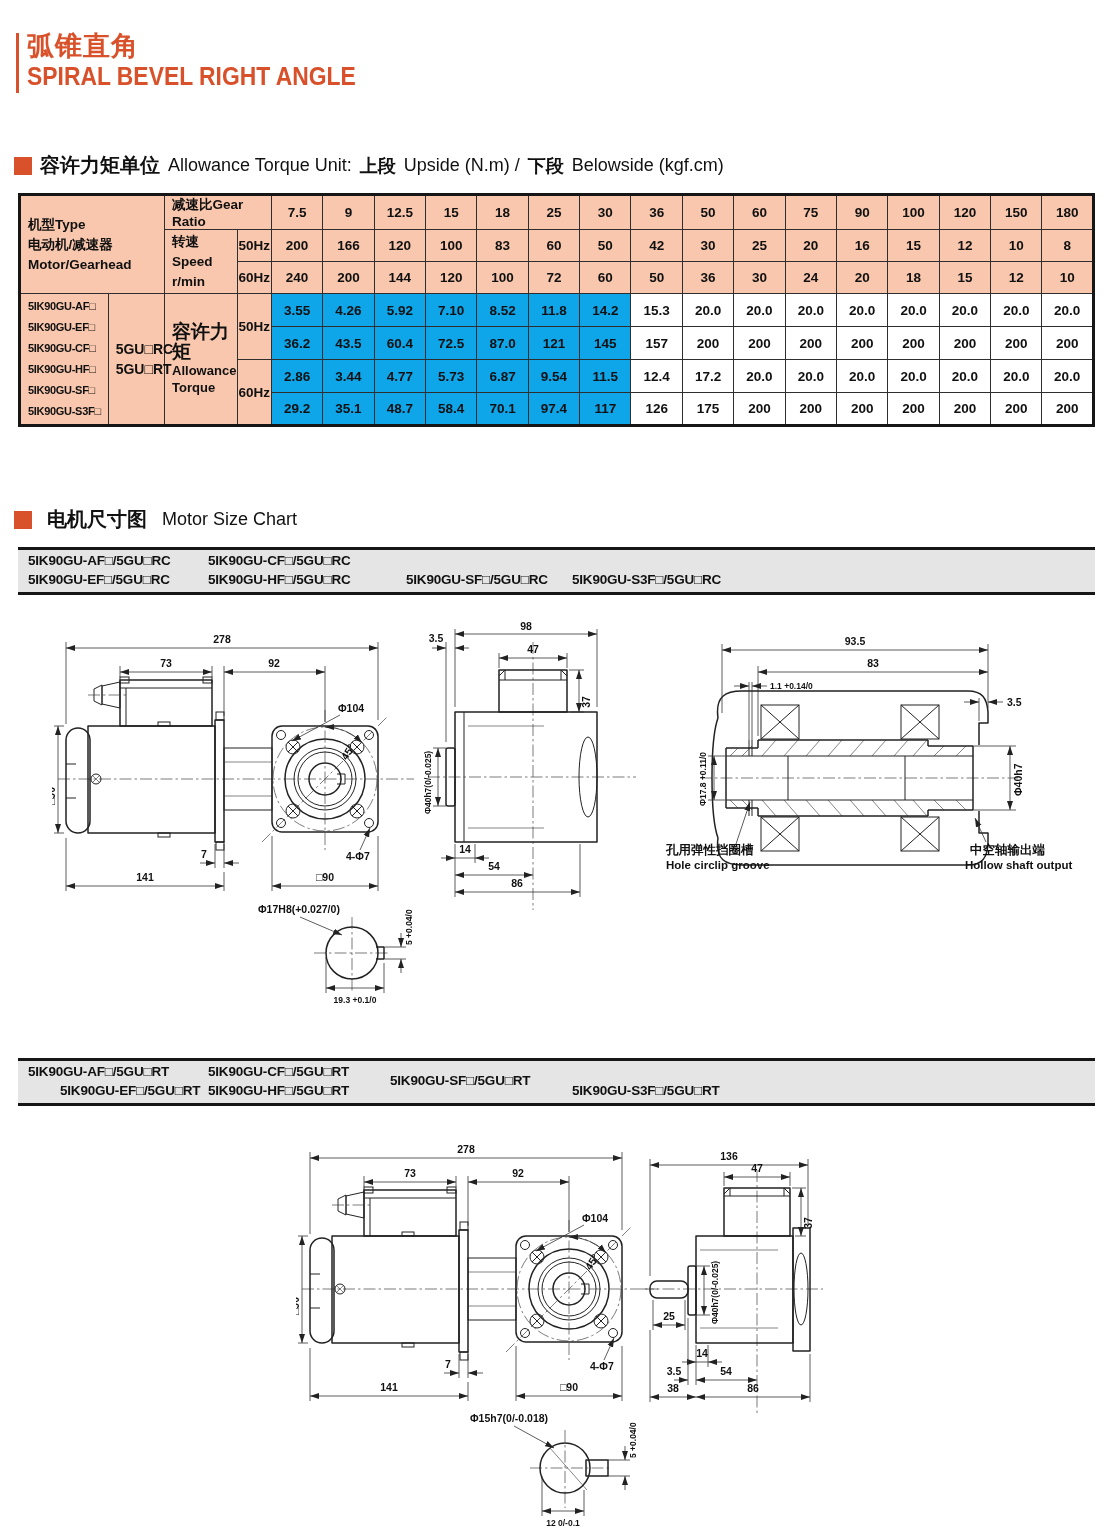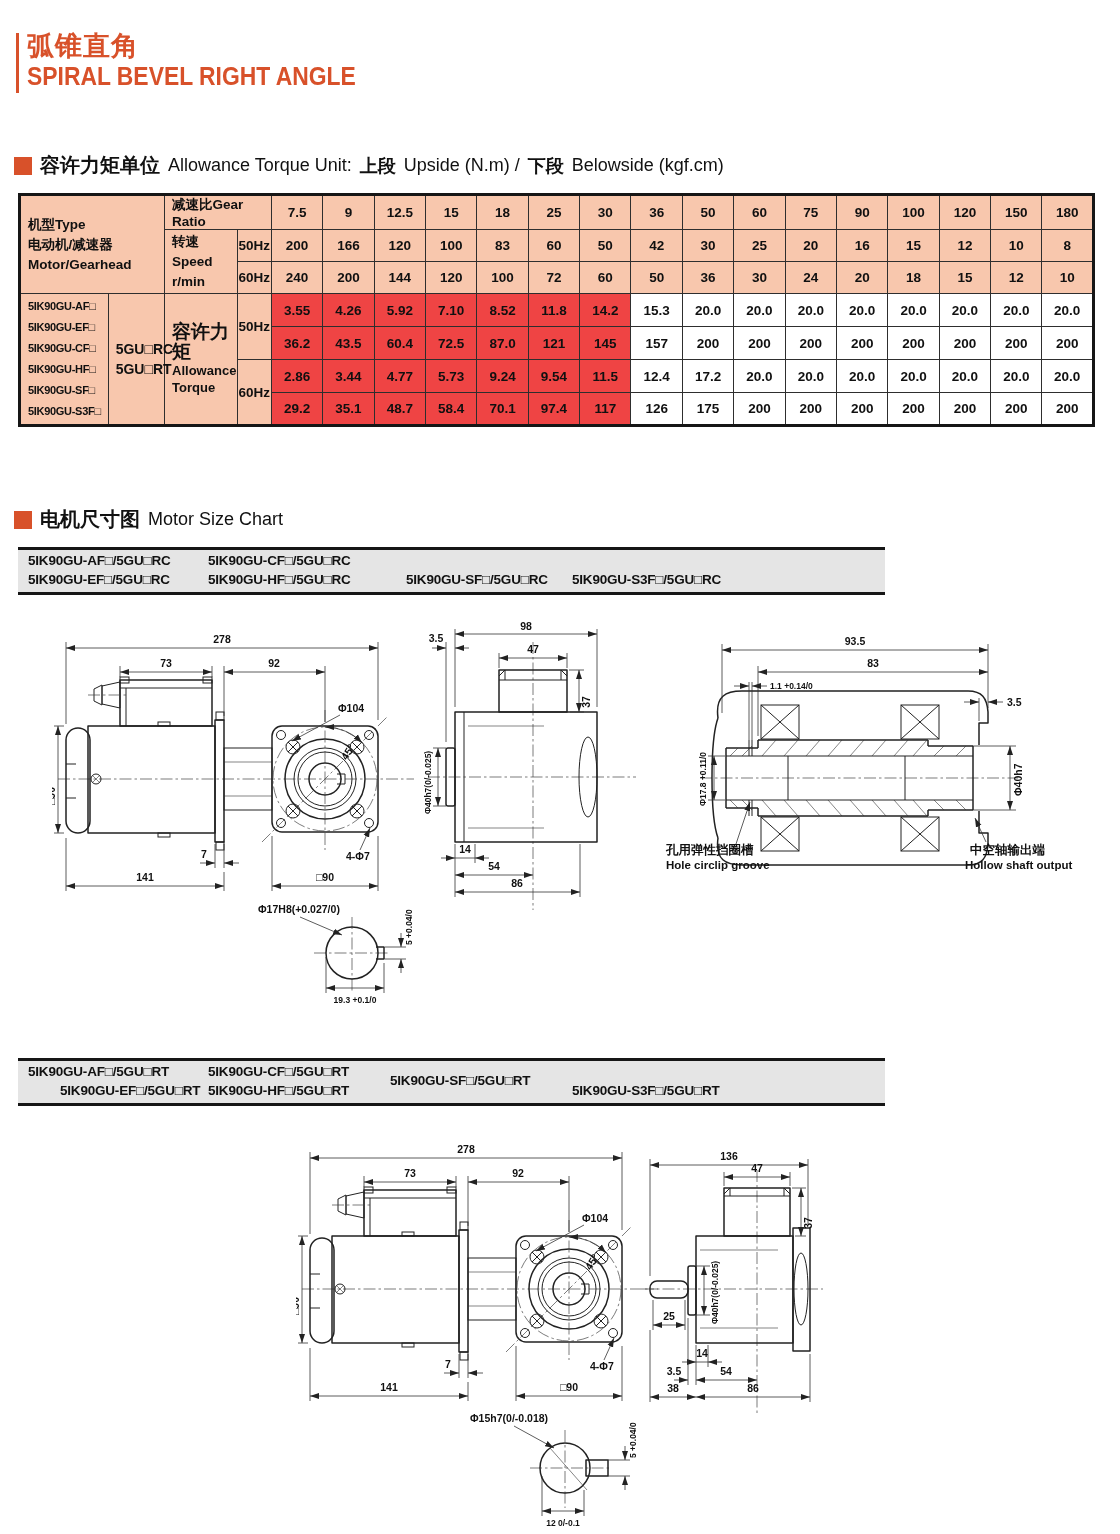--- a/index.html
+++ b/index.html
@@ -12,30 +12,30 @@
   
   .sec{display:flex;align-items:center;white-space:nowrap;}
   .sec .sq{width:18px;height:18px;background:#d8512a;margin-right:8px;flex:none;}
   .sec .zh{font-size:20px;font-weight:bold;}
   .sec .en{font-size:18px;margin-left:8px;}
   .sec .b{font-weight:bold;}
   
   table.tq{border-collapse:collapse;table-layout:fixed;width:1077px;border:3px solid #161616;}
   table.tq td,table.tq th{border:1px solid #2e2e2e;text-align:center;vertical-align:middle;padding:0;font-size:13.5px;font-weight:bold;color:#101010;}
   table.tq .hd{background:#f8c7ad;}
-  table.tq .g{background:#ef4444;}
+  table.tq .g{background:#0ea5e9;}
   table.tq .lt{text-align:left;padding-left:7px;}
   tr.hr{height:32px;} tr.dr{height:33px;}
   .mline div{line-height:20px;}
   .models6 div{line-height:21px;font-size:11px;letter-spacing:-.3px;}
   .gh2 div{line-height:20px;font-size:14px;}
   .alw div{line-height:17px;font-size:13px;}
   .alw .z{font-size:19px;line-height:20px;}
   
-  .modelbar{left:18px;width:867px;height:42px;background:#e5e5e5;border-top:3px solid #161616;border-bottom:3px solid #161616;}
+  .modelbar{left:18px;width:1077px;height:42px;background:#e5e5e5;border-top:3px solid #161616;border-bottom:3px solid #161616;}
   .modelbar span{position:absolute;font-size:13.5px;font-weight:bold;white-space:nowrap;letter-spacing:-.2px;}
   
   svg text{font-family:"Liberation Sans","DejaVu Sans",sans-serif;}
   .ol{fill:none;stroke:#222;stroke-width:1.5;stroke-linejoin:round;}
   .o2{fill:none;stroke:#222;stroke-width:1;}
   .dl{fill:none;stroke:#333;stroke-width:.8;}
   .cl{fill:none;stroke:#444;stroke-width:.7;stroke-dasharray:12 3 2.5 3;}
   .hl{fill:none;stroke:#333;stroke-width:.6;}
   .dt{font-size:10.5px;font-weight:bold;fill:#111;text-anchor:middle;}
   .dts{font-size:8.5px;font-weight:bold;fill:#111;text-anchor:middle;}
@@ -197,21 +197,21 @@
         <td class="">200</td>
         <td class="">200</td>
         <td class="">200</td>
       </tr>
     <tr class="dr">
       <td class="hd" rowspan="2">60Hz</td>
     <td class=" g">2.86</td>
         <td class=" g">3.44</td>
         <td class=" g">4.77</td>
         <td class=" g">5.73</td>
-        <td class=" g">9.24</td>
+        <td class=" g">6.87</td>
         <td class=" g">9.54</td>
         <td class=" g">11.5</td>
         <td class="">12.4</td>
         <td class="">17.2</td>
         <td class="">20.0</td>
         <td class="">20.0</td>
         <td class="">20.0</td>
         <td class="">20.0</td>
         <td class="">20.0</td>
         <td class="">20.0</td>
@@ -231,21 +231,21 @@
         <td class="">200</td>
         <td class="">200</td>
         <td class="">200</td>
         <td class="">200</td>
         <td class="">200</td>
         <td class="">200</td>
       </tr>
   </tbody>
 </table>
 
-<div class="abs sec" style="left:14px;top:506px;">
+<div class="abs sec" style="left:14px;top:506px;gap:7px;">
   <span class="sq"></span>
   <span class="zh">电机尺寸图</span>
   <span class="en">Motor Size Chart</span>
 </div>
 
 <div class="abs modelbar" style="top:547px;">
   <span style="left:10px;top:3px;">5IK90GU-AF□/5GU□RC</span>
   <span style="left:190px;top:3px;">5IK90GU-CF□/5GU□RC</span>
   <span style="left:10px;top:22px;">5IK90GU-EF□/5GU□RC</span>
   <span style="left:190px;top:22px;">5IK90GU-HF□/5GU□RC</span>

